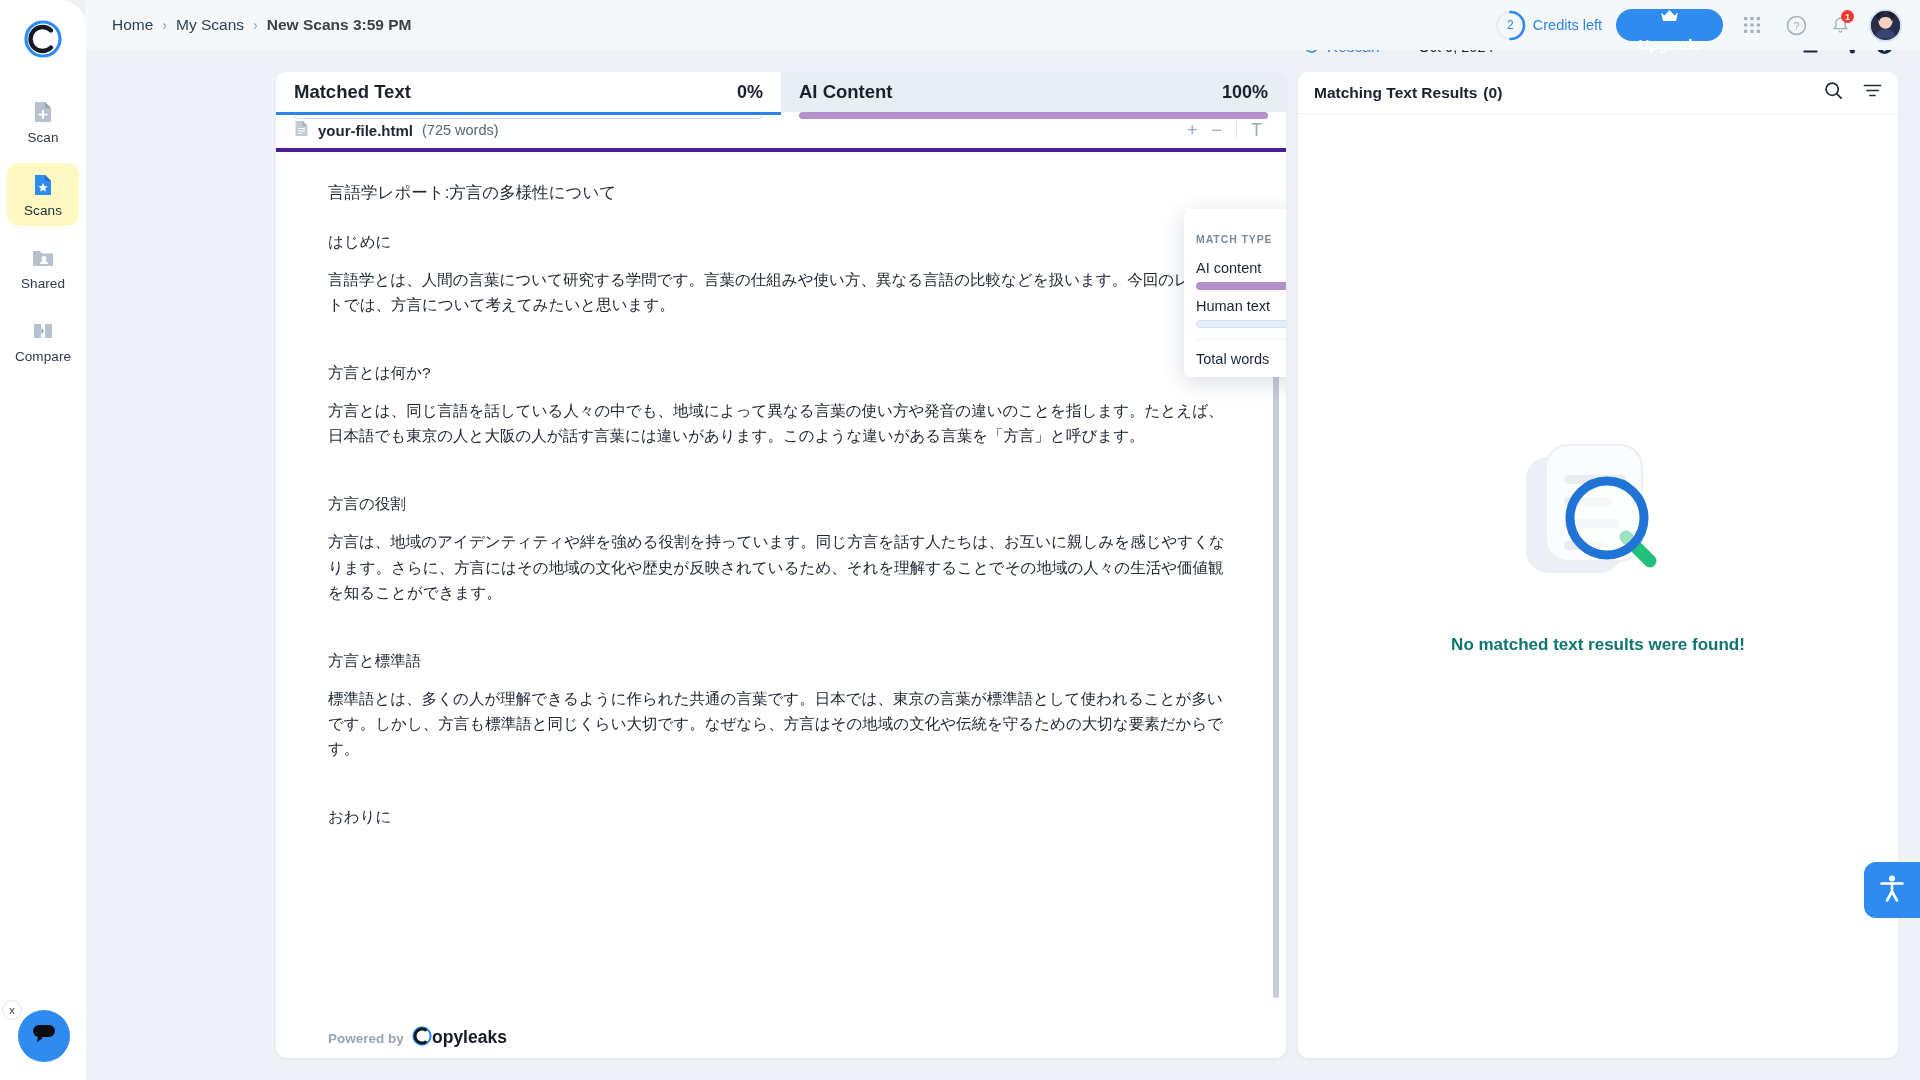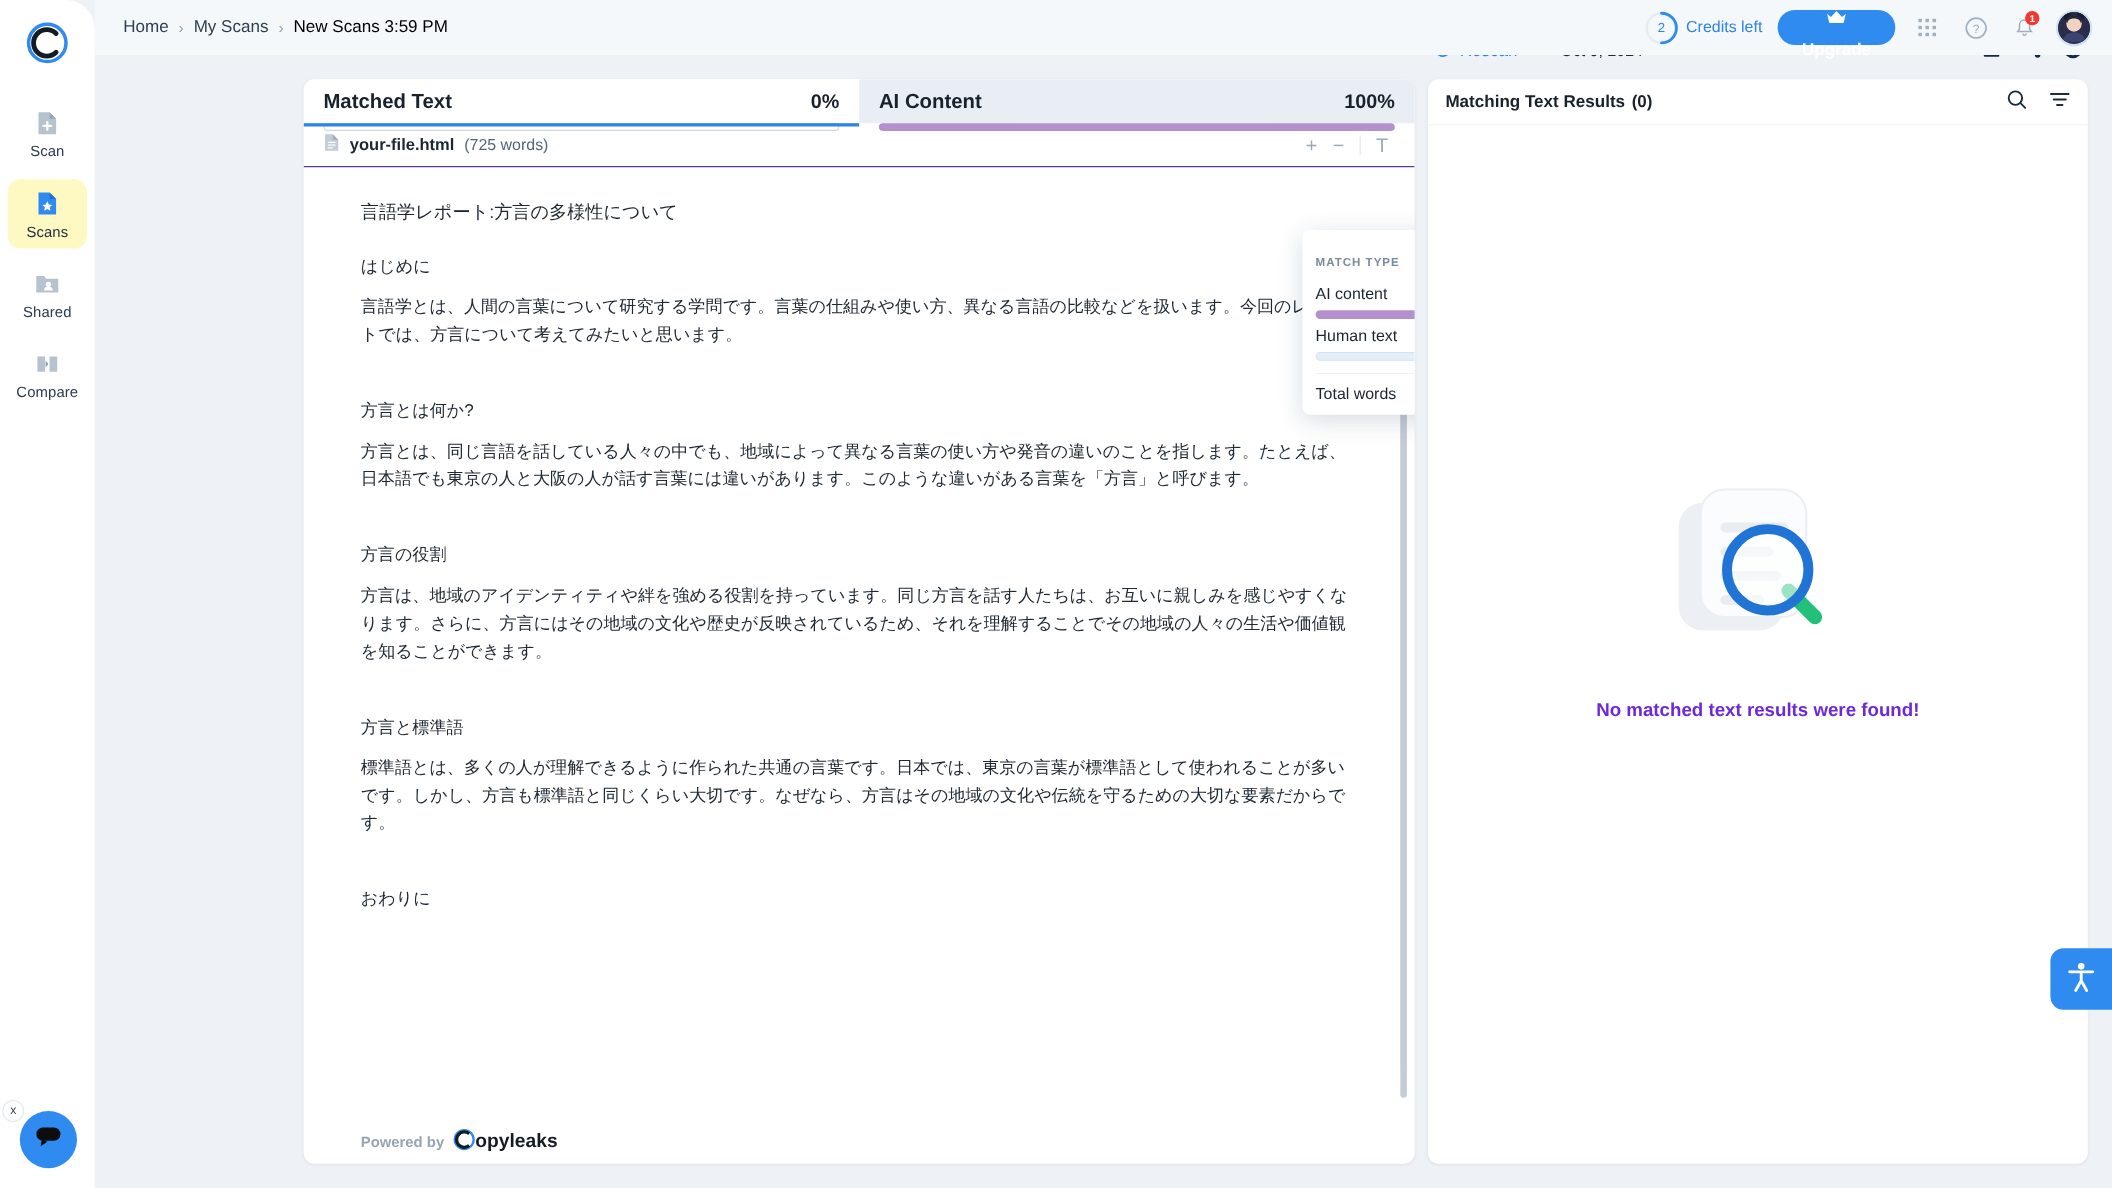--- a/index.html
+++ b/index.html
@@ -31,21 +31,21 @@
   .rail-item.active .rail-label { color: #20303f; }
 
   
   .topbar {
     position: absolute; left: 86px; top: 0; right: 0; height: 50px;
     background: #f4f8fb; display: flex; align-items: center;
     padding: 0 18px 0 26px; z-index: 5;
   }
   .crumbs { display: flex; align-items: center; gap: 9px; font-size: 15.5px; }
   .crumb { color: #2e3f50; cursor: pointer; }
-  .crumb.current { font-weight: normal; color: #000000; }
+  .crumb.current { font-weight: bold; color: #404040; }
   .crumb-sep { color: #8aa0b5; font-size: 14px; }
   .top-right { margin-left: auto; display: flex; align-items: center; gap: 14px; }
   .credits { display: flex; align-items: center; gap: 7px; cursor: pointer;}
   .credit-ring { position: relative; width: 31px; height: 31px; }
   .credit-num { position: absolute; inset: 0; display:flex; align-items:center;
      justify-content:center; font-size: 12px; color: #2f82e8; }
   .credits-label { color: #2f82e8; font-size: 14.5px; }
   .btn-upgrade {
     display: flex; align-items: center; gap: 9px;
     background: #2f8bf0; color: #fff; border: none; border-radius: 19px;
@@ -84,21 +84,21 @@
   .score-head { display: flex; align-items: baseline; }
   .score-title { font-size: 18.5px; font-weight: bold; color: #18212c; }
   .score-pct { margin-left: auto; font-size: 18px; font-weight: bold; color: #18212c; }
   .score-bar { margin-top: 9px; height: 7px; border-radius: 5px; background: #fff;
     border: 1px solid #cfd8e2; }
   .score-bar.full { background: #b490cd; border: none; }
   .score-underline { position: absolute; left:0; right:0; bottom: -3px; height: 3px; background: #2f82e8; }
 
   .file-row {
     height: 40px; display: flex; align-items: center; gap: 9px; padding: 0 18px;
-    border-bottom: 1px solid #4c1d95; position: relative;
+    border-bottom: 4px solid #4c1d95; position: relative;
   }
   .file-name { font-size: 15px; font-weight: bold; color: #1b2631; }
   .file-words { font-size: 14.5px; color: #54667a; }
   .doc-tools { margin-left: auto; display: flex; align-items: center; gap: 14px;
      padding-right: 6px; }
   .tool { color: #9aa9b8; font-size: 18px; cursor: pointer; line-height: 1; }
   .tool-sep { width: 1px; height: 18px; background: #dfe5ec; }
 
   .doc-body {
     flex: 1; overflow: hidden; padding: 30px 52px 0 52px; position: relative;
@@ -160,21 +160,21 @@
   .res-actions { margin-left: auto; display: flex; align-items: center; gap: 18px; }
   .res-head {
     height: 42px; display: flex; align-items: center; padding: 0 16px;
     border-bottom: 1px solid #f0f3f6;
   }
   .res-title { font-size: 15.5px; font-weight: bold; color: #18212c; }
   .res-count { font-size: 15.5px; font-weight: bold; color: #18212c; margin-left: 6px;}
   .res-head-icons { margin-left: auto; display: flex; gap: 20px; align-items: center; }
   .res-empty { flex: 1; display: flex; flex-direction: column; align-items: center;
      justify-content: center; gap: 34px; padding-bottom: 90px; }
-  .res-empty-text { font-size: 17px; font-weight: bold; color: #6d28d9; }
+  .res-empty-text { font-size: 17px; font-weight: bold; color: #0f766e; }
 
   
   .chat-widget {
     position: absolute; left: 18px; bottom: 18px; width: 52px; height: 52px;
     border-radius: 50%; background: #2f8bf0; display:flex; align-items:center;
     justify-content:center; cursor: pointer; z-index: 30;
   }
   .chat-close {
     position: absolute; left: 2px; bottom: 60px; width: 20px; height: 20px;
     border-radius: 50%; background: #fff; border: 1px solid #e2e8ef;

